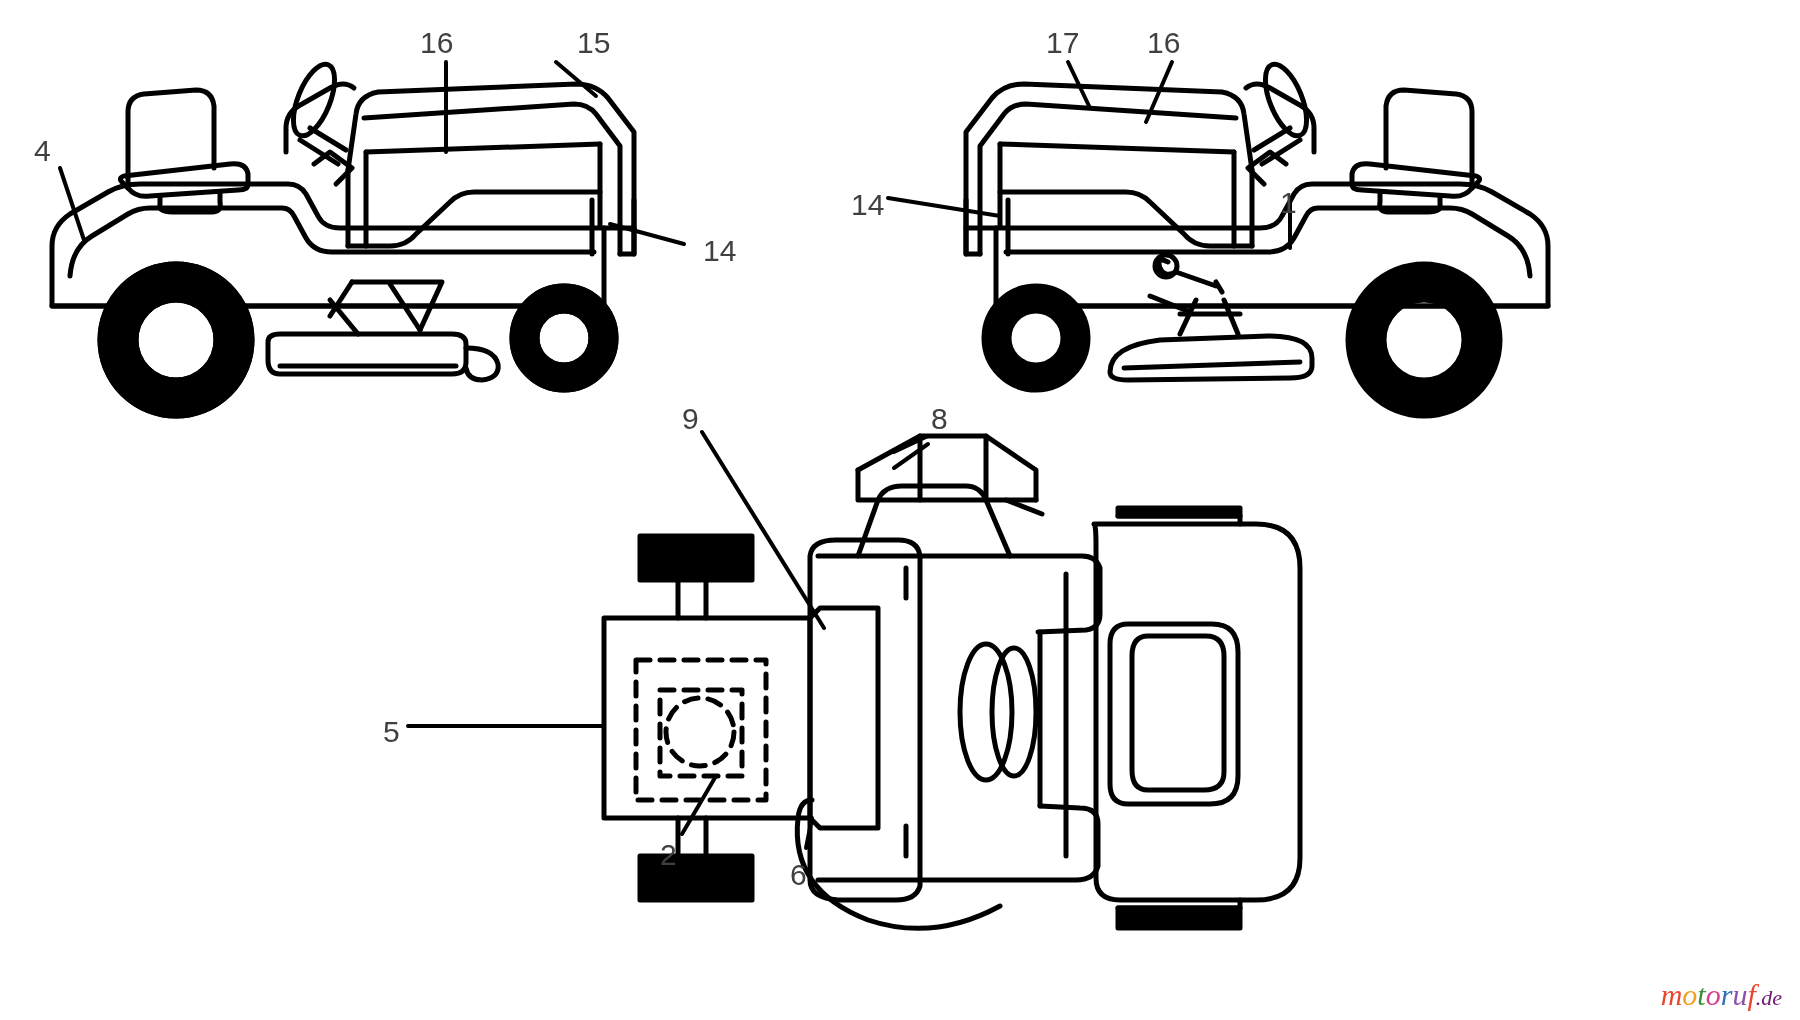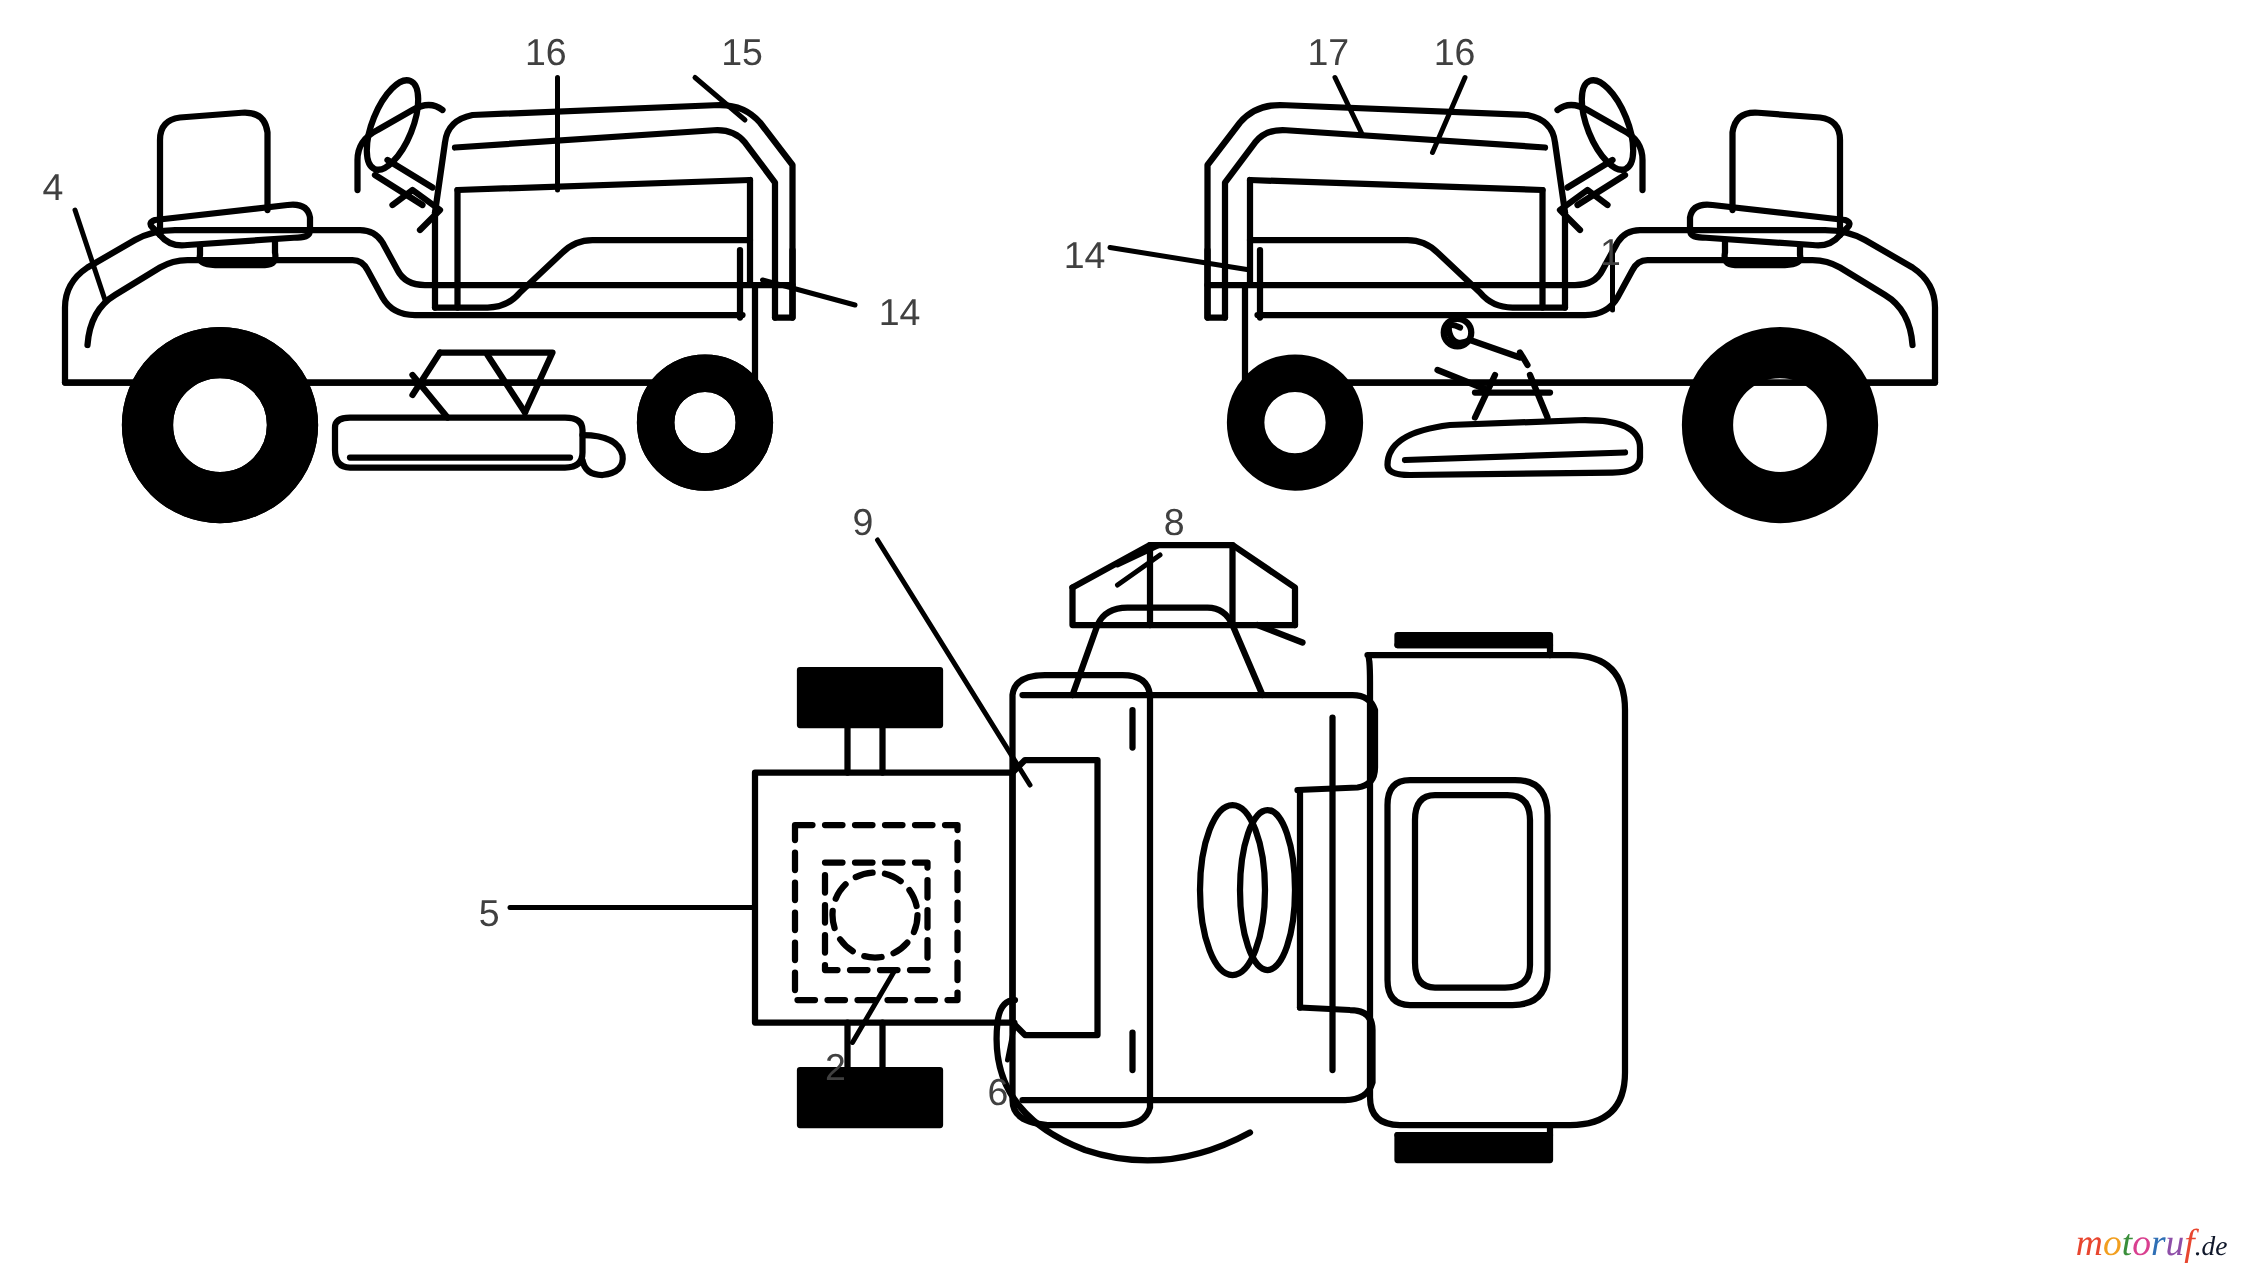--- a/index.html
+++ b/index.html
@@ -46,21 +46,21 @@
     letter-spacing: 0px;
     white-space: nowrap;
   }
   .watermark .m { color: #e8462f; }
   .watermark .o1 { color: #f29f1f; }
   .watermark .t { color: #3a8f3a; }
   .watermark .o2 { color: #d93f8f; }
   .watermark .r { color: #2f6fb5; }
   .watermark .u { color: #8e4fa8; }
   .watermark .f { color: #e8462f; }
-  .watermark .de { color: #0f172a; font-size: 22px; }
+  .watermark .de { color: #701a75; font-size: 22px; }
 </style>
 </head>
 <body>
 
 <div id="diagram-root">
 
   <svg class="figure" viewBox="0 0 1800 1020">
     <g fill="none" stroke="#000000" stroke-width="5" stroke-linejoin="round" stroke-linecap="round">
 
       <g>

